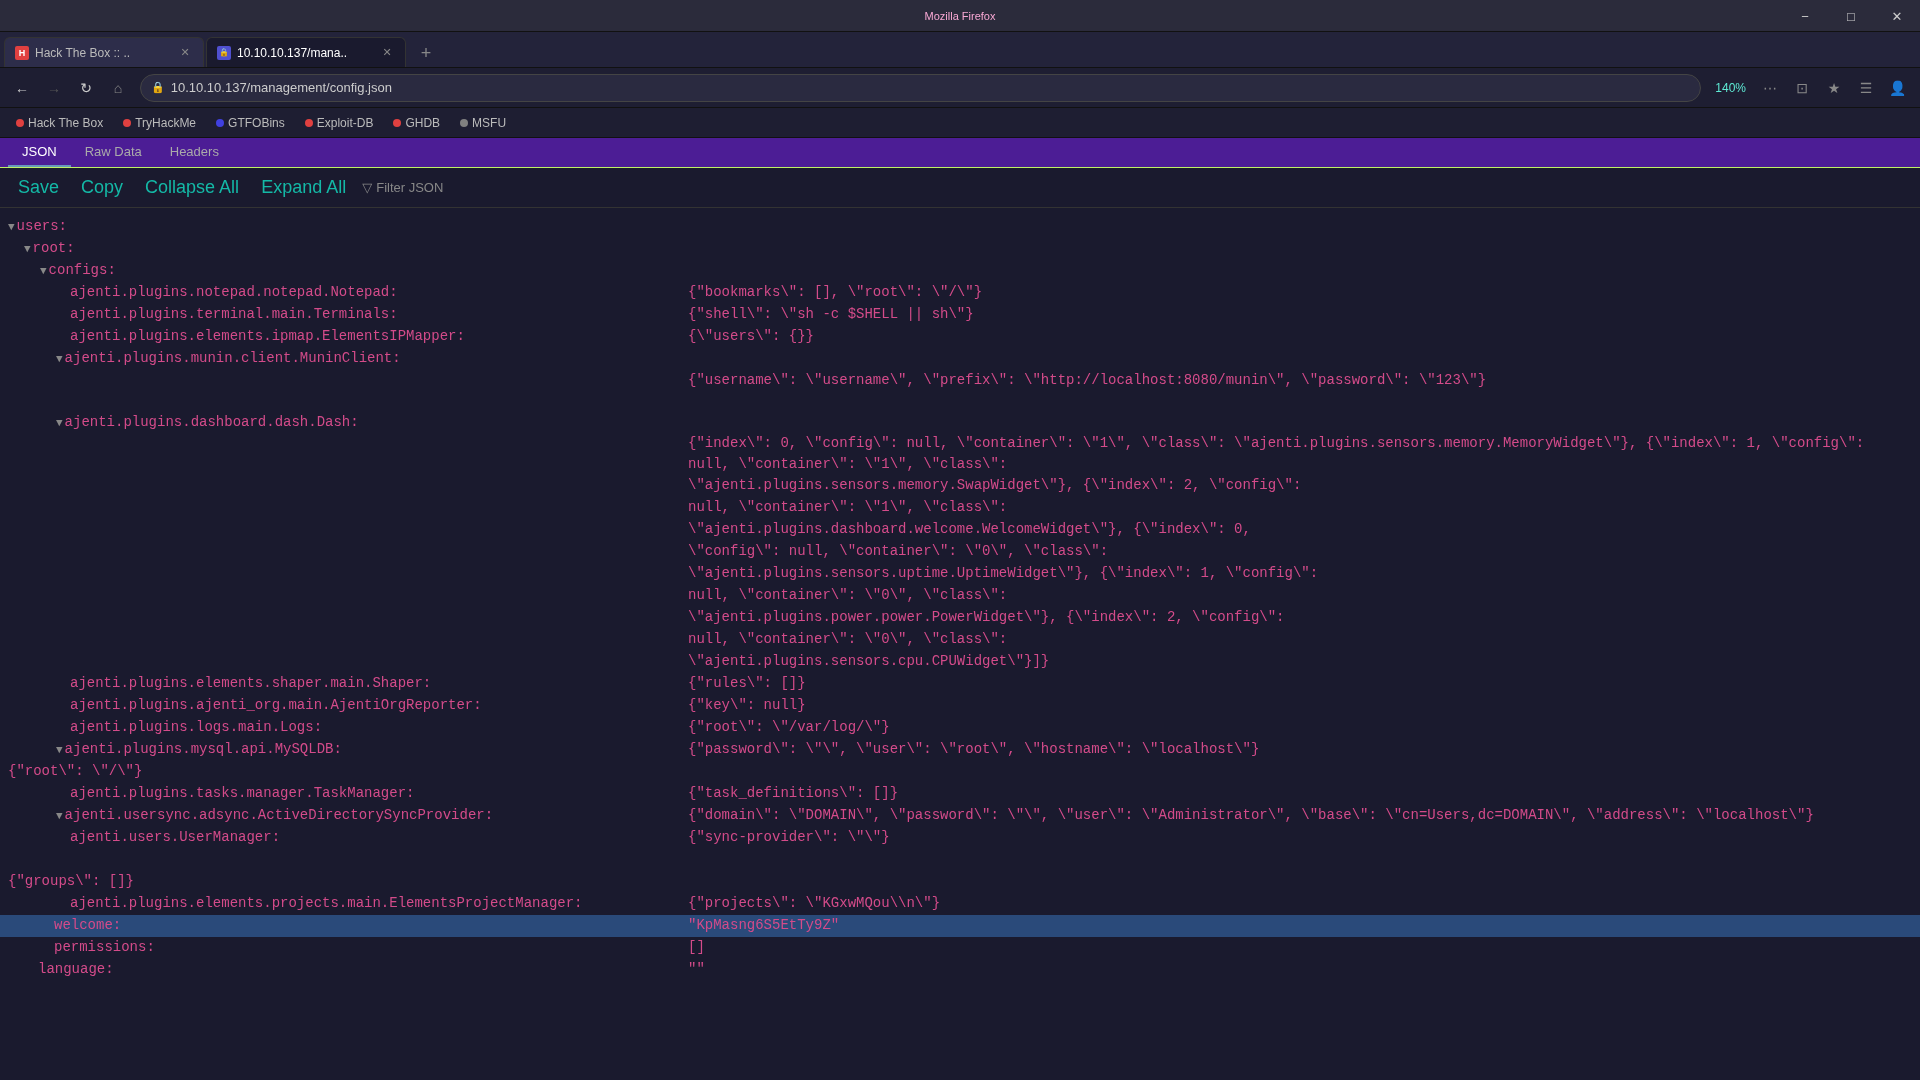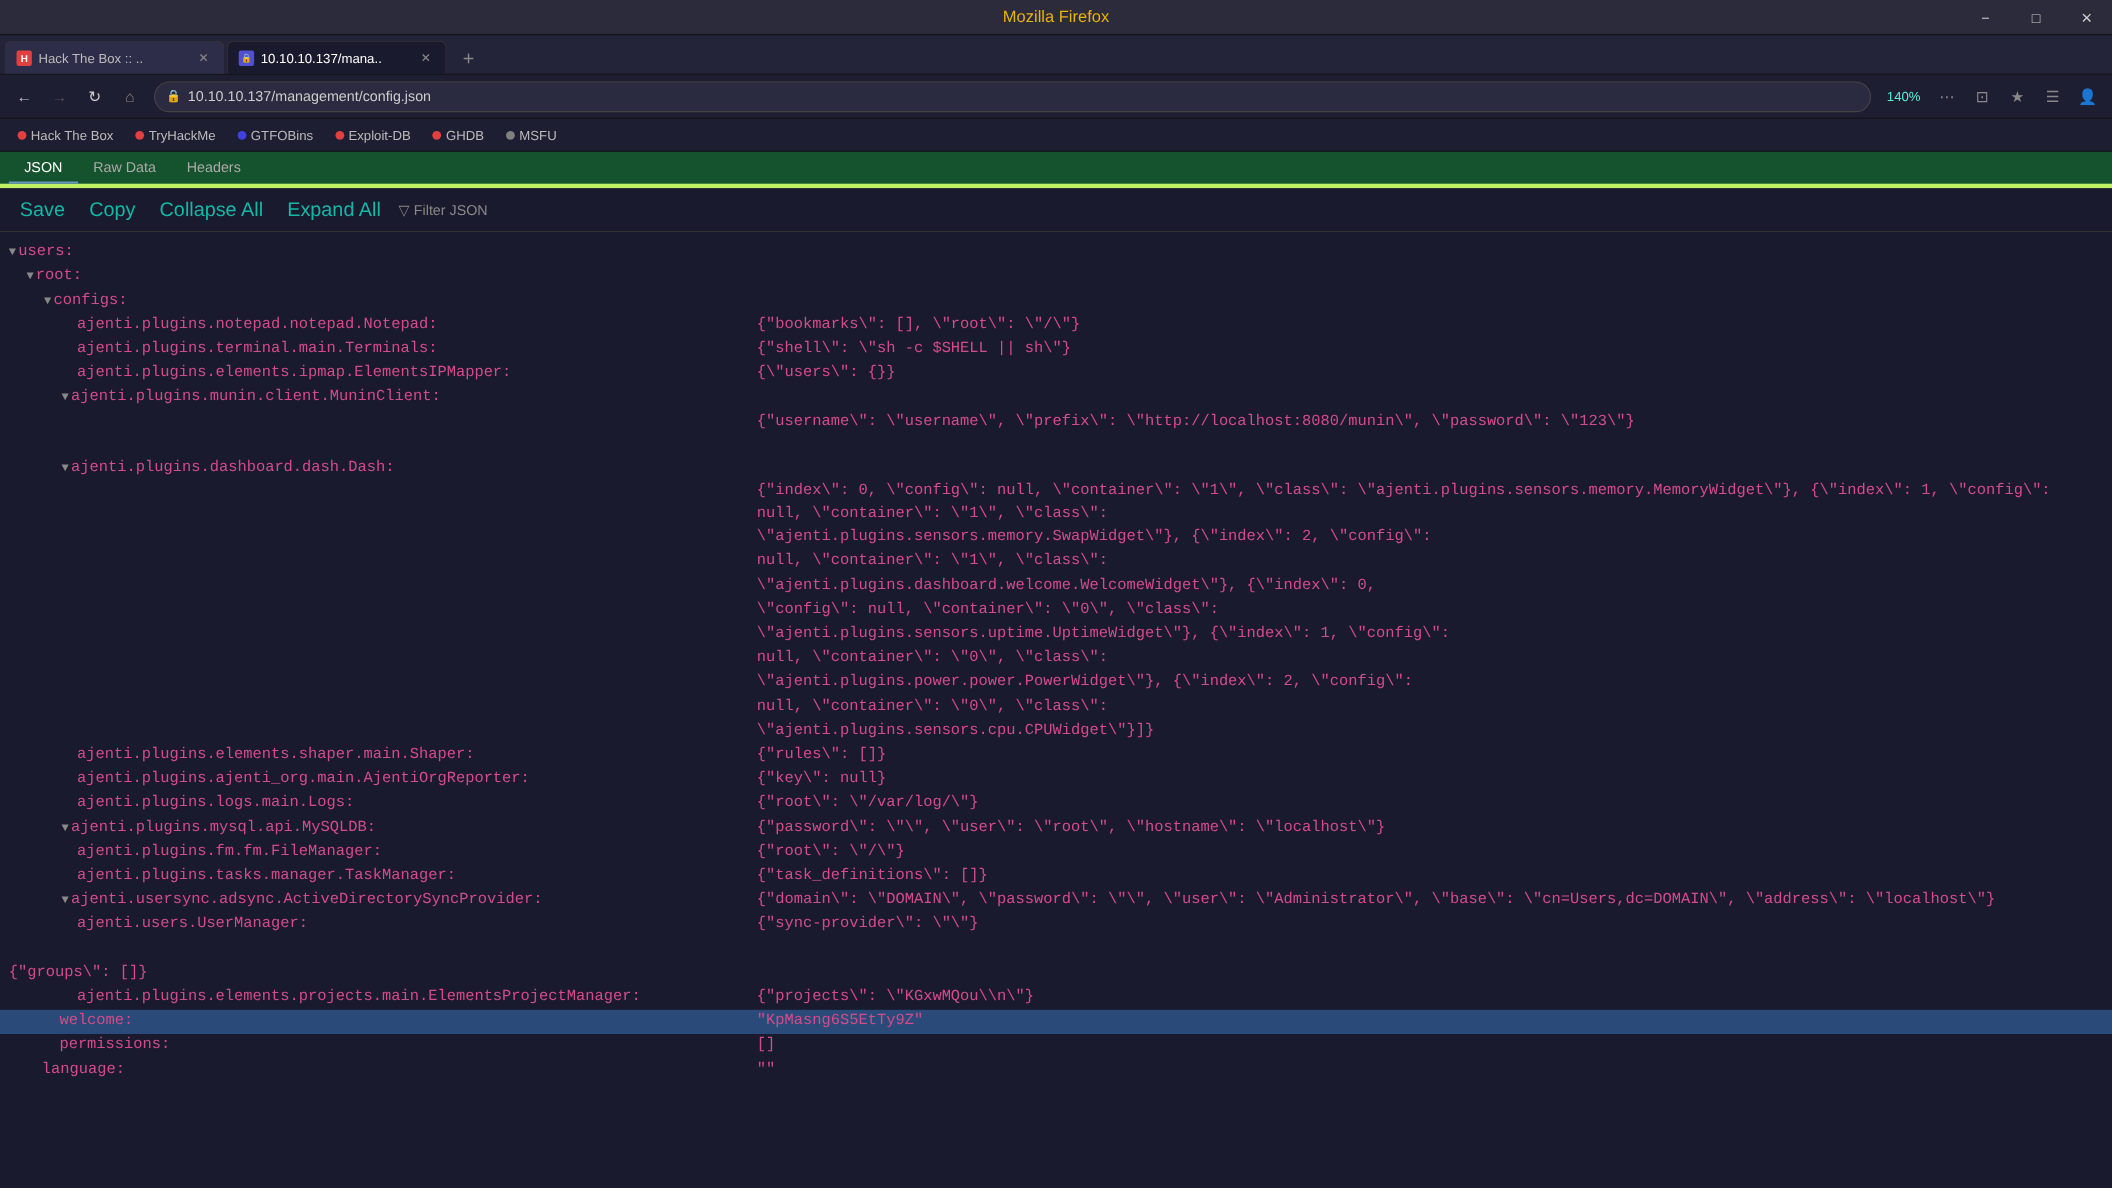--- a/index.html
+++ b/index.html
@@ -16,22 +16,22 @@
     .title-bar {
       background: #2b2b3b;
       height: 32px;
       display: flex;
       align-items: center;
       justify-content: center;
       position: relative;
       border-bottom: 1px solid #111;
     }
     .title-bar-title {
-      font-size: 15px;
-      color: #eab308;
+      font-size: 11px;
+      color: #f9a8d4;
     }
     .title-bar-controls {
       position: absolute;
       right: 0;
       top: 0;
       display: flex;
       height: 32px;
     }
     .title-bar-btn {
       width: 46px;
@@ -196,23 +196,23 @@
     }
 
     
     .json-toolbar {
       background: #1a1a2e;
       border-bottom: 1px solid #333;
       padding: 0;
     }
     .json-tabs {
       display: flex;
-      border-bottom: 4px solid #bef264;
+      border-bottom: 1px solid #bef264;
       padding: 0 8px;
-      background: #14532d;
+      background: #4c1d95;
     }
     .json-tab {
       padding: 6px 14px;
       font-size: 13px;
       color: #aaa;
       cursor: pointer;
       border-bottom: 2px solid transparent;
     }
     .json-tab.active {
       color: #fff;
@@ -506,21 +506,20 @@
       </div>
     </div>
     <div class="json-line">
       <div class="line-content">
         <div class="json-left" style="padding-left:48px;"><span class="arrow down"></span><span class="left-key">ajenti.plugins.mysql.api.MySQLDB:</span></div>
         <div class="json-right">{"password\": \"\", \"user\": \"root\", \"hostname\": \"localhost\"}</div>
       </div>
     </div>
     <div class="json-line">
       <div class="line-content">
-        <div class="json-left" style="padding-left:48px;"><span style="display:inline-block;width:14px;"></span><span class="left-key">ajenti.plugins.fm.fm.FileManager:</span></div>
         <div class="json-right">{"root\": \"/\"}</div>
       </div>
     </div>
     <div class="json-line">
       <div class="line-content">
         <div class="json-left" style="padding-left:48px;"><span style="display:inline-block;width:14px;"></span><span class="left-key">ajenti.plugins.tasks.manager.TaskManager:</span></div>
         <div class="json-right">{"task_definitions\": []}</div>
       </div>
     </div>
     <div class="json-line">

